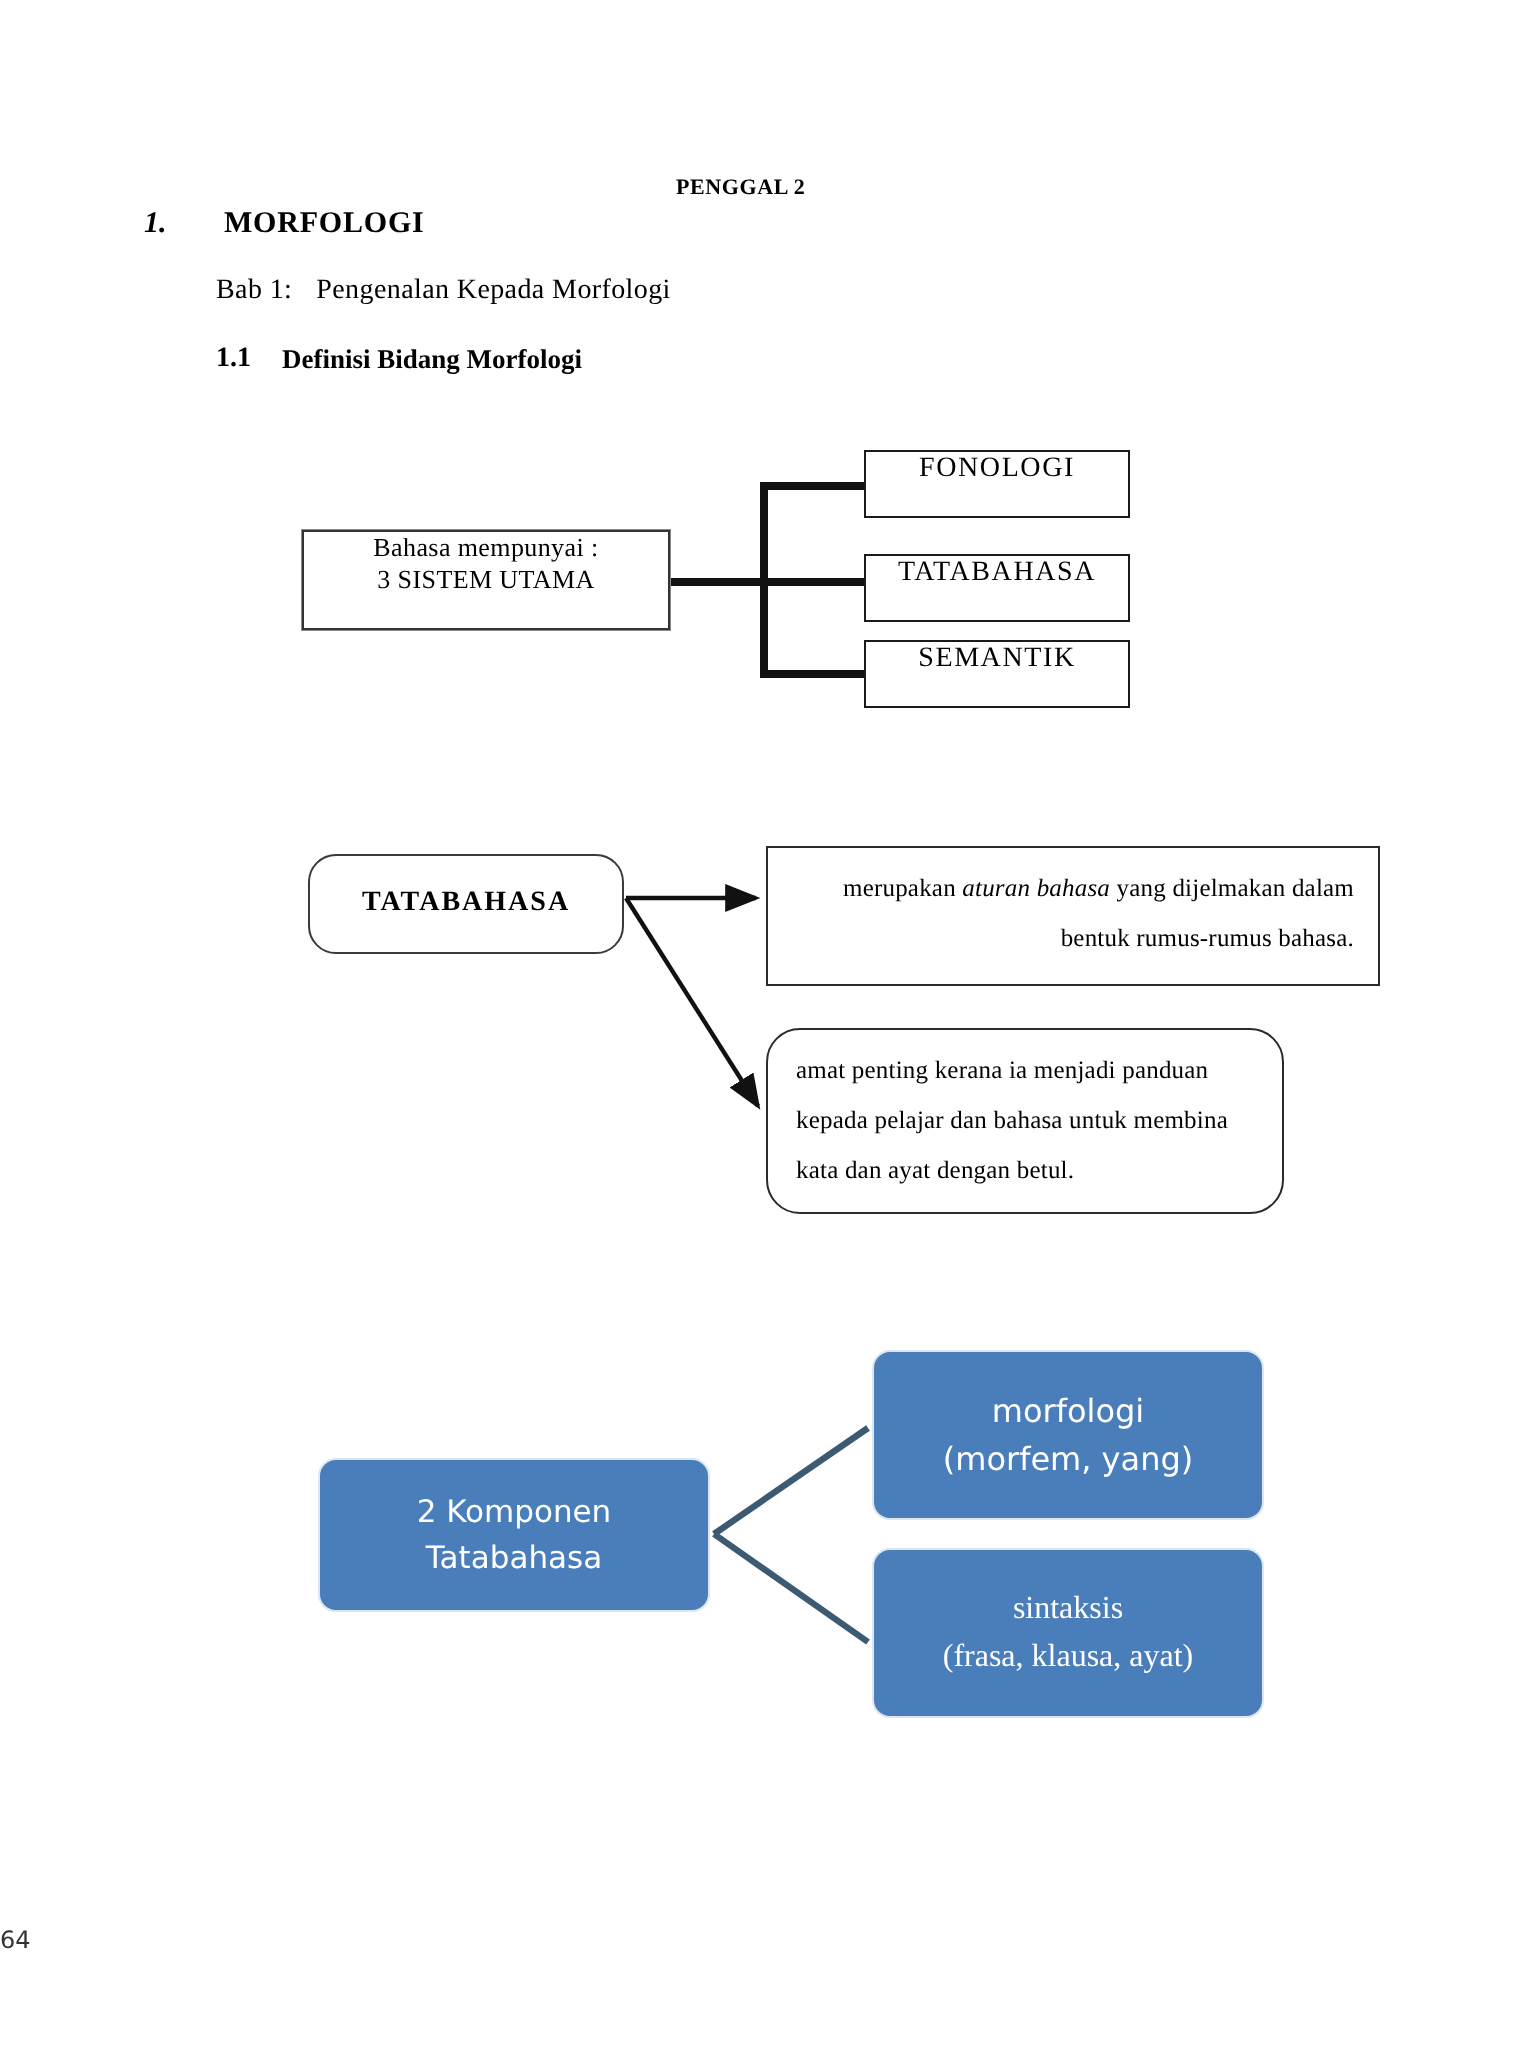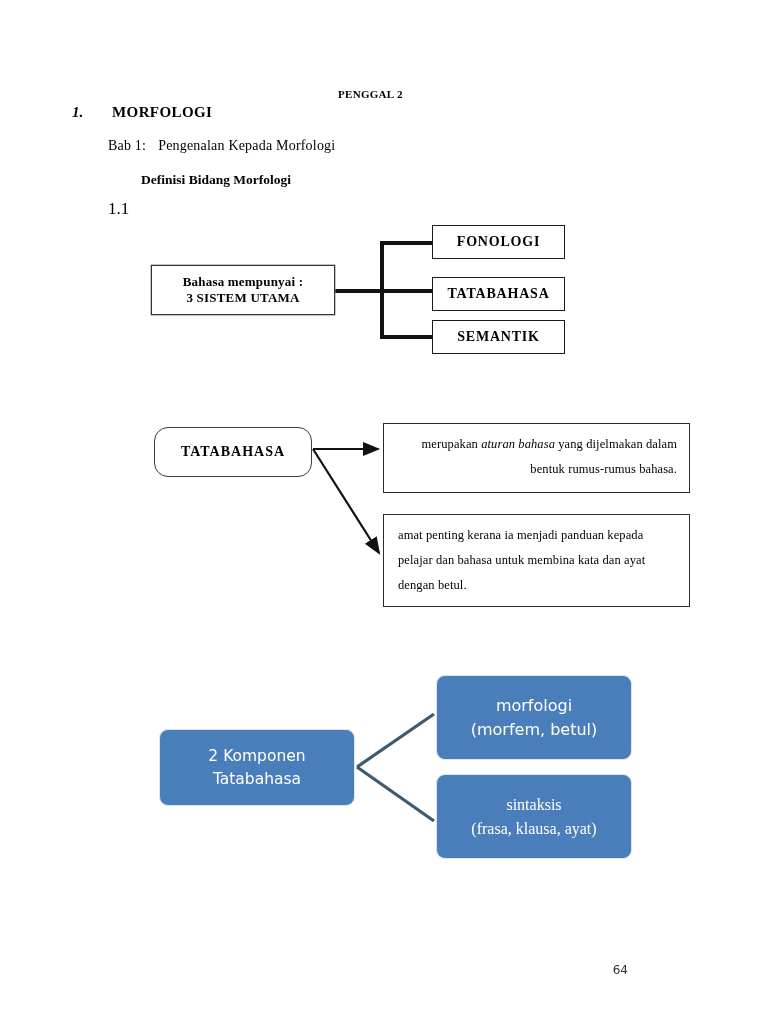--- a/index.html
+++ b/index.html
@@ -54,45 +54,43 @@
     font-size: 14px;
     white-space: nowrap;
     letter-spacing: 0.2px;
     text-align: right;
   }
   .bab-line .bab-gap { display: inline-block; width: 12px; }
   .subsec-num {
     position: absolute;
     left: 108px;
     top: 172px;
-    font-size: 17px;
-    font-weight: normal;
-    margin-top: 27px;
+    font-size: 14px;
+    font-weight: bold;
   }
   .subsec-title {
     position: absolute;
     left: 141px;
     top: 172px;
     font-size: 13.5px;
     font-weight: bold;
     white-space: nowrap;
   }
 
   
   .d1 { position: absolute; left: 0; top: 0; width: 768px; height: 1024px; }
   .plainbox {
     position: absolute;
     border: 1.6px solid #1a1a1a;
     background: #ffffff;
     box-sizing: border-box;
     display: flex;
-    align-items: center;
     justify-content: center;
     text-align: center;
-    font-weight: bold;
+    font-weight: normal;
     font-size: 14px;
     letter-spacing: 0.8px;
     line-height: 1.25;
   }
   .box-root {
     left: 151px; top: 265px; width: 184px; height: 50px;
     font-size: 13px; letter-spacing: 0.2px;
     border-color: #333; border-width: 1.5px;
     box-shadow: 0 0 0 0.5px #8a8a8a;
   }
@@ -125,21 +123,21 @@
     position: absolute;
     border: 1.3px solid #2b2b2b;
     background: #ffffff;
     box-sizing: border-box;
     font-size: 12.5px;
     line-height: 2.0;
     padding: 8px 12px 8px 14px;
     letter-spacing: 0.1px;
   }
   .desc-a { left: 383px; top: 423px; width: 307px; height: 70px; text-align: right; }
-  .desc-b { left: 383px; top: 514px; width: 307px; height: 93px; }
+  .desc-b { left: 383px; top: 514px; width: 259px; height: 93px; border-radius: 17px; }
   .descbox i { font-style: italic; }
 
   
   .bluebox {
     position: absolute;
     background: #4a7ebb;
     border: 1.5px solid #dce6f2;
     border-radius: 9px;
     box-sizing: border-box;
     display: flex;
@@ -153,21 +151,21 @@
     text-align: center;
   }
   .bb-root { left: 159px; top: 729px; width: 196px; height: 77px; font-size: 15.5px; }
   .bb-morf { left: 436px; top: 675px; width: 196px; height: 85px; }
   .bb-sint { left: 436px; top: 774px; width: 196px; height: 85px; font-family: Liberation Serif, serif; }
 
   
   .pagenum {
     position: absolute;
     left: 0; top: 963px; width: 628px;
-    text-align: right;
+    text-align: left;
     font-family: "DejaVu Sans", "Liberation Sans", sans-serif;
     font-size: 12px;
     color: #333333;
   }
 
   svg.overlay {
     position: absolute; left: 0; top: 0;
     width: 768px; height: 1024px;
     pointer-events: none;
   }
@@ -244,21 +242,21 @@
     <line x1="357" y1="767" x2="434" y2="821" stroke="#3d5a73" stroke-width="3.2"></line>
   </svg>
 
   <div class="bluebox bb-root">
     <span>2 Komponen</span>
     <span>Tatabahasa</span>
   </div>
 
   <div class="bluebox bb-morf">
     <span>morfologi</span>
-    <span>(morfem, betul)</span>
+    <span>(morfem, yang)</span>
   </div>
 
   <div class="bluebox bb-sint">
     <span>sintaksis</span>
     <span>(frasa, klausa, ayat)</span>
   </div>
 
   <div class="pagenum">64</div>
 
 </div>

